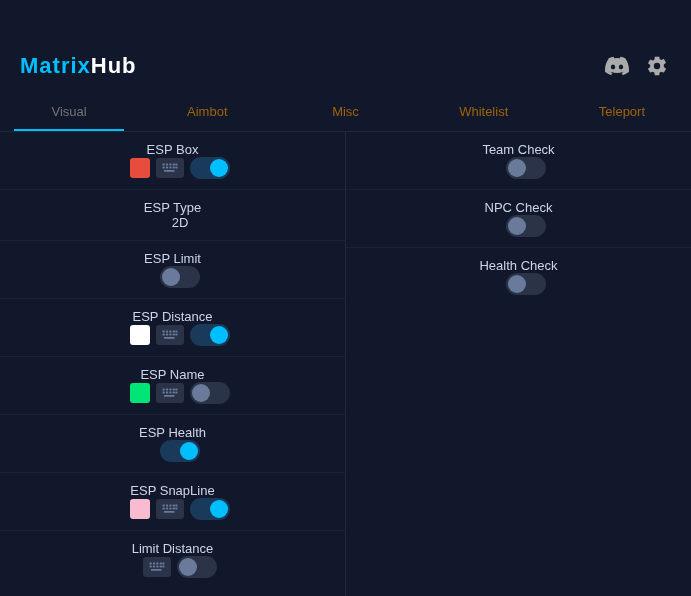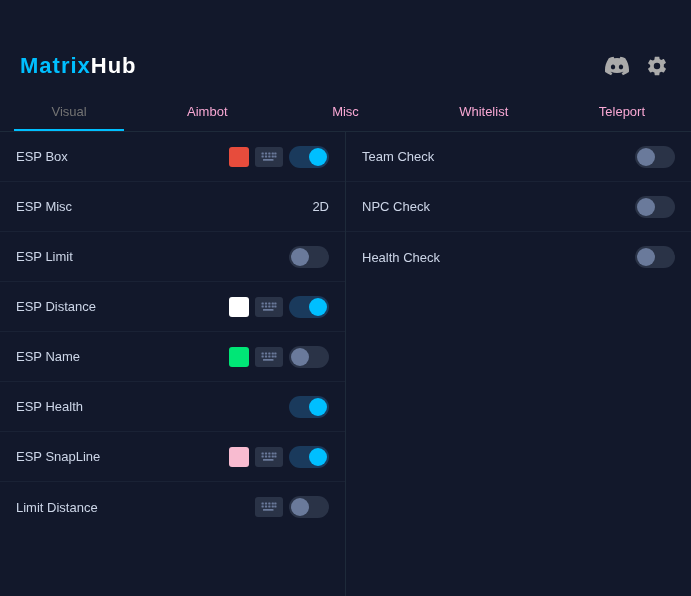--- a/index.html
+++ b/index.html
@@ -48,21 +48,21 @@
     .tabs {
       display: flex;
       background: #12182b;
       border-bottom: 1px solid #1e2a3a;
     }
     .tab {
       flex: 1;
       text-align: center;
       padding: 12px 0;
       cursor: pointer;
-      color: #f9a8d4;
+      color: #a16207;
       font-size: 13px;
       font-weight: 500;
       position: relative;
     }
     .tab.active {
       color: #737373;
     }
     .tab.active::after {
       content: '';
       position: absolute;
@@ -92,20 +92,21 @@
     }
 
     
     .setting-row {
       display: flex;
       align-items: center;
       justify-content: space-between;
       padding: 10px 16px;
       border-bottom: 1px solid #1a2235;
       min-height: 50px;
+      flex-direction: column;
     }
     .setting-row:last-child { border-bottom: none; }
 
     .setting-label {
       font-size: 13px;
       color: #cdd6e8;
       font-weight: 400;
     }
 
     .setting-controls {
@@ -233,21 +234,21 @@
       <rect x="19" y="6" width="3" height="2.5" rx="0.5" fill="#6a7a9b"></rect>
       <rect x="4" y="10.5" width="14" height="2.5" rx="0.5" fill="#6a7a9b"></rect>
     </svg>
           </div>
           <div class="toggle on">
       <div class="toggle-knob"></div>
     </div>
         </div>
       </div>
       <div class="setting-row">
-        <span class="setting-label">ESP Misc</span>
+        <span class="setting-label">ESP Type</span>
         <div class="setting-controls">
           <span class="type-badge">2D</span>
         </div>
       </div>
       <div class="setting-row">
         <span class="setting-label">ESP Limit</span>
         <div class="setting-controls">
           <div class="toggle off">
       <div class="toggle-knob"></div>
     </div>

